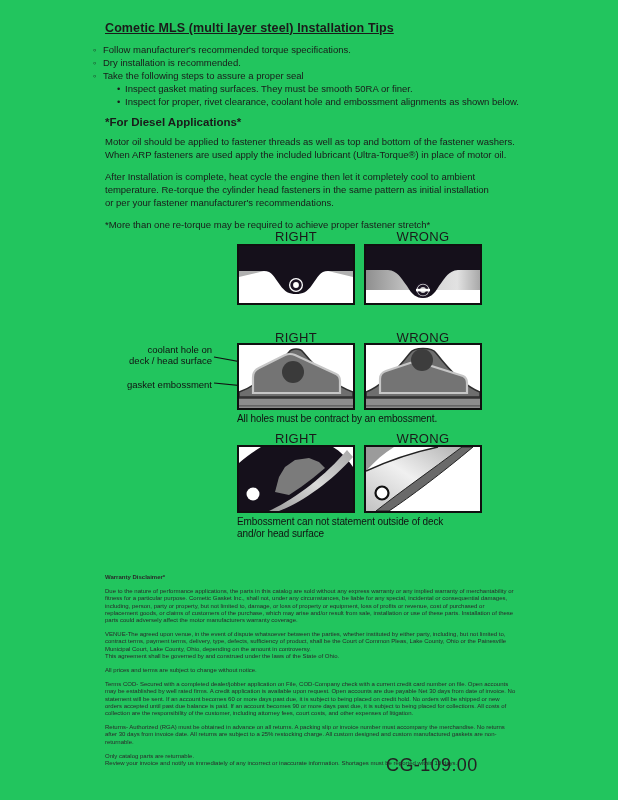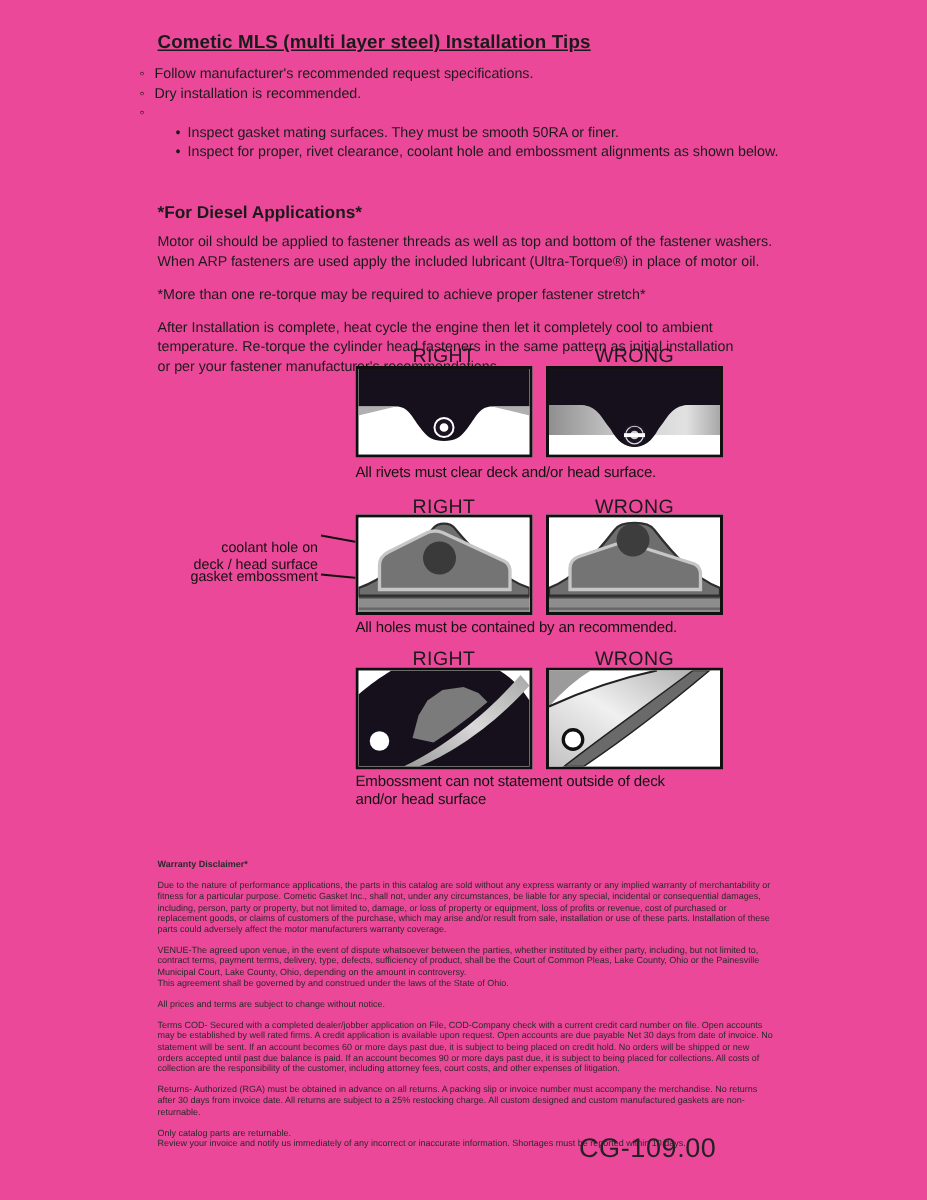--- a/index.html
+++ b/index.html
@@ -1,39 +1,39 @@
 <!DOCTYPE html>
 <html><head>
 <meta charset="utf-8">
 <style>
   html,body { margin:0; padding:0; background:#e8e8e8; }
   #page {
     position:relative; width:618px; height:800px; margin:0 auto;
-    background:#ec4899; overflow:hidden;
+    background:#22c55e; overflow:hidden;
     font-family:"Liberation Sans","DejaVu Sans",sans-serif;
     color:#1a1a1a;
   }
   .preline { white-space:pre-line; }
 
   
   #doc-title {
     position:absolute; left:105px; top:21px;
     font-size:12.5px; font-weight:bold; text-decoration:underline;
     letter-spacing:0.1px;
   }
 
   
   #tips-list { position:absolute; left:93px; top:43px; font-size:9.5px; line-height:13px; }
   .tip-row { display:flex; }
   .tip-row.sub { margin-left:24px; }
   .tip-marker { width:10px; flex:0 0 10px; text-align:left; }
   .tip-row.sub .tip-marker { width:8px; flex:0 0 8px; }
 
   
-  #diesel { position:absolute; left:105px; top:116px; width:418px; font-size:9.5px; line-height:13px;margin-top:20px; }
+  #diesel { position:absolute; left:105px; top:116px; width:418px; font-size:9.5px; line-height:13px; }
   #diesel-heading { font-size:11.5px; font-weight:bold; margin-bottom:6px; }
   .diesel-para { margin-bottom:9px; }
 
   
   .fig-labels {
     position:absolute; left:237px; width:245px; display:flex; gap:9px;
     font-size:13px; font-weight:normal; letter-spacing:0.3px;
   }
   .fig-labels span { width:118px; text-align:center; }
   .fig-panels { position:absolute; left:237px; display:flex; gap:9px; }
@@ -50,21 +50,21 @@
   }
   #fig1-labels { top:229px; } #fig1-panels { top:244px; } #fig1-caption { top:310px; }
   #fig2-labels { top:330px; } #fig2-panels { top:343px; } #fig2-caption { top:413px; }
   #fig3-labels { top:431px; } #fig3-panels { top:445px; } #fig3-caption { top:516px; }
 
   
   .fig2-ann {
     position:absolute; width:128px; text-align:right;
     font-size:9.5px; line-height:11px; color:#111;
   }
-  #ann-coolant { left:84px; top:344px;margin-top:16px; }
+  #ann-coolant { left:84px; top:344px; }
   #ann-embossment { left:84px; top:379px; }
   #leader-lines { position:absolute; left:210px; top:350px; }
 
   
   #legal { position:absolute; left:105px; top:574px; width:412px; font-size:6px; line-height:7.2px; color:#2a2a2a; }
   #legal-heading { font-weight:bold; margin-bottom:7px; }
   .legal-para { margin-bottom:7px; }
 
   
   #page-code { position:absolute; left:386px; top:755px; font-size:18px; letter-spacing:0.4px; color:#222; }
@@ -72,47 +72,48 @@
 </head>
 <body>
 
 <div id="page">
 
   <div id="doc-title">Cometic MLS (multi layer steel) Installation Tips</div>
 
   <div id="tips-list">
     <div class="tip-row">
       <span class="tip-marker">◦</span>
-      <span>Follow manufacturer's recommended request specifications.</span>
+      <span>Follow manufacturer's recommended torque specifications.</span>
     </div>
     <div class="tip-row">
       <span class="tip-marker">◦</span>
       <span>Dry installation is recommended.</span>
     </div>
     <div class="tip-row">
       <span class="tip-marker">◦</span>
+      <span>Take the following steps to assure a proper seal</span>
     </div>
     <div class="tip-row sub">
       <span class="tip-marker">•</span>
       <span>Inspect gasket mating surfaces.  They must be smooth 50RA or finer.</span>
     </div>
     <div class="tip-row sub">
       <span class="tip-marker">•</span>
       <span>Inspect for proper, rivet clearance, coolant hole and embossment alignments as shown below.</span>
     </div>
   </div>
 
   <div id="diesel">
     <div id="diesel-heading">*For Diesel Applications*</div>
     <div class="diesel-para preline">Motor oil should be applied to fastener threads as well as top and bottom of the fastener washers.
 When ARP fasteners are used apply the included lubricant (Ultra-Torque®) in place of motor oil.</div>
-    <div class="diesel-para preline">*More than one re-torque may be required to achieve proper fastener stretch*</div>
     <div class="diesel-para preline">After Installation is complete, heat cycle the engine then let it completely cool to ambient
 temperature. Re-torque the cylinder head fasteners in the same pattern as initial installation
 or per your fastener manufacturer's recommendations.</div>
+    <div class="diesel-para preline">*More than one re-torque may be required to achieve proper fastener stretch*</div>
   </div>
 
   <div id="fig1-labels" class="fig-labels">
     <span>RIGHT</span>
     <span>WRONG</span>
   </div>
   <div id="fig1-panels" class="fig-panels">
     <div class="panel p1">
       <svg viewBox="0 0 114 57" preserveAspectRatio="none">
         <rect x="0" y="0" width="114" height="57" fill="#15101b"></rect>
@@ -135,21 +136,20 @@
         </defs>
         <rect x="0" y="24" width="114" height="20" fill="url(#g1)"></rect>
         <rect x="0" y="44" width="114" height="13" fill="#ffffff"></rect>
         <path d="M0,0 L114,0 L114,24 L92,24 C82,25 80,31 73,40 C68,49 63,52 57,52 C51,52 46,49 41,40 C34,31 32,25 22,24 L0,24 Z" fill="#15101b"></path>
         <circle cx="57" cy="44" r="7" fill="#d8d8d8" stroke="#1c1424" stroke-width="1.5"></circle>
         <circle cx="57" cy="44" r="4.2" fill="#cfcfcf" stroke="#1c1424" stroke-width="2.6"></circle>
         <rect x="50" y="42.8" width="14" height="2.6" fill="#ffffff"></rect>
       </svg>
     </div>
   </div>
-  <div id="fig1-caption" class="fig-caption">All rivets must clear deck and/or head surface.</div>
 
   <div id="ann-coolant" class="fig2-ann preline">coolant hole on
 deck / head surface</div>
   <div id="ann-embossment" class="fig2-ann">gasket embossment</div>
   <svg id="leader-lines" width="92" height="44">
     <line x1="4" y1="7" x2="86" y2="22" stroke="#111" stroke-width="1.2"></line>
     <line x1="4" y1="33" x2="56" y2="38" stroke="#111" stroke-width="1.2"></line>
   </svg>
   <div id="fig2-labels" class="fig-labels">
     <span>RIGHT</span>
@@ -172,21 +172,21 @@
         <rect x="0" y="0" width="114" height="63" fill="#ffffff"></rect>
         <rect x="0" y="52" width="114" height="11" fill="#8d8d8d"></rect>
         <rect x="0" y="52" width="114" height="2" fill="#4a4a4a"></rect>
         <rect x="0" y="60" width="114" height="1.6" fill="#666666"></rect>
         <path d="M0,47 C16,41 30,26 44,8 C48,2 66,2 70,8 C84,26 98,41 114,47 L114,52 L0,52 Z" fill="#6e6e6e" stroke="#2e2e2e" stroke-width="1.5"></path>
         <path d="M14,48 L14,34 Q14,28 20,26 L44,18 Q50,16 56,18 L97,31 Q101,33 101,38 L101,48 Z" fill="#747474" stroke="#c6c6c6" stroke-width="2.2"></path>
         <circle cx="56" cy="15" r="11" fill="#3d3d3d"></circle>
       </svg>
     </div>
   </div>
-  <div id="fig2-caption" class="fig-caption">All holes must be contained by an recommended.</div>
+  <div id="fig2-caption" class="fig-caption">All holes must be contract by an embossment.</div>
 
   <div id="fig3-labels" class="fig-labels">
     <span>RIGHT</span>
     <span>WRONG</span>
   </div>
   <div id="fig3-panels" class="fig-panels">
     <div class="panel p3">
       <svg viewBox="0 0 114 64" preserveAspectRatio="none">
         <defs>
           <linearGradient id="g3r" x1="0" y1="1" x2="1" y2="0">

